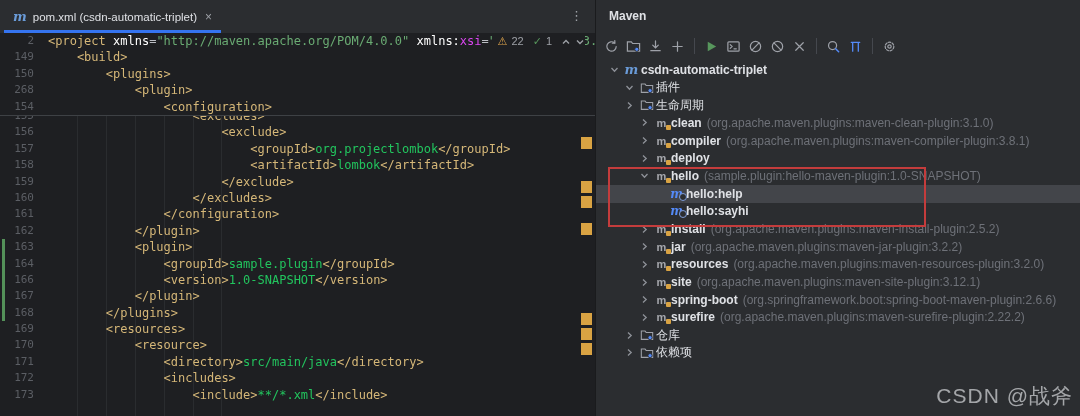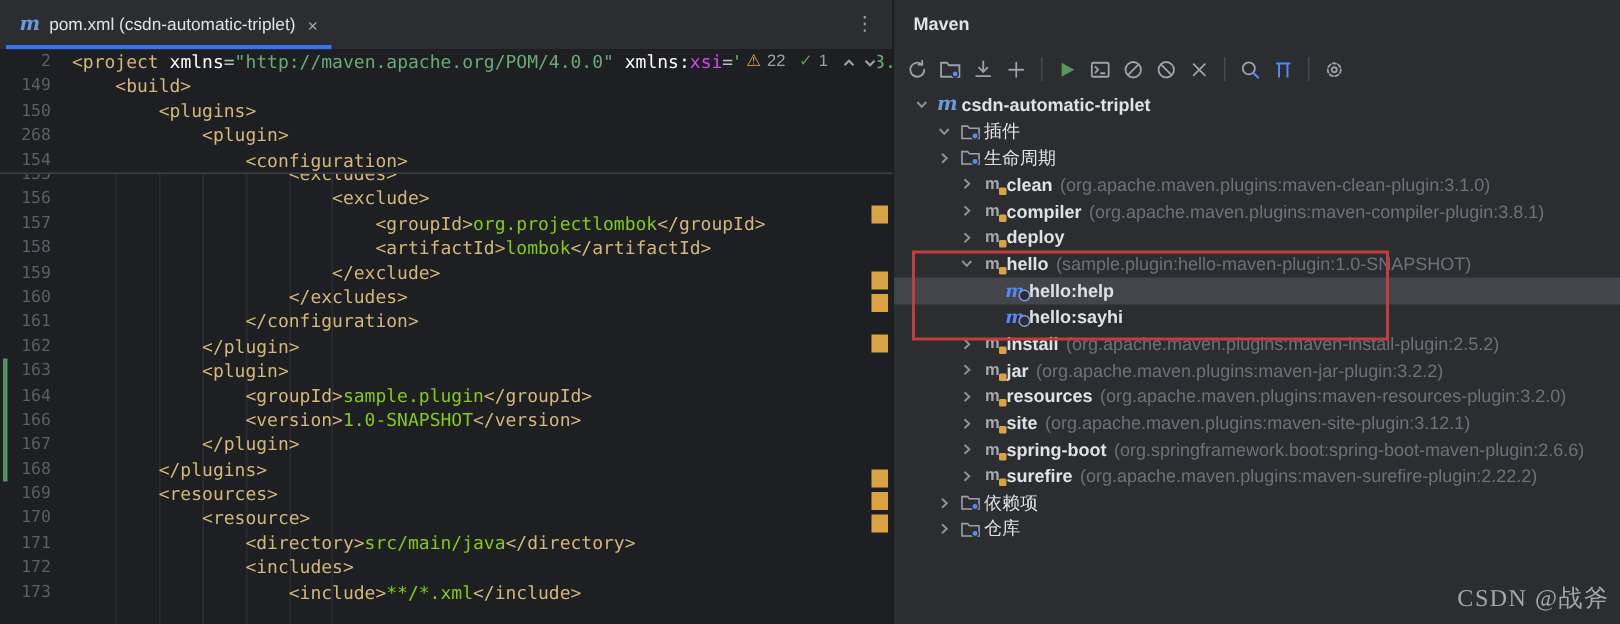--- a/index.html
+++ b/index.html
@@ -17,21 +17,21 @@
   .kebab{position:absolute;right:12px;top:8px;color:#9da0a6;font-size:13px;letter-spacing:0;}
 
   .editor{position:absolute;top:33px;left:0;right:0;bottom:0;background:#1e1f22;overflow:hidden;
           font-family:"DejaVu Sans Mono","Liberation Mono",monospace;font-size:12px;line-height:16.4px;}
   .guide{position:absolute;top:83px;bottom:0;width:1px;background:#2a2c2f;z-index:1;}
   .scroll{position:absolute;top:75px;left:0;right:0;z-index:2;}
   .sticky{position:absolute;top:0;left:0;right:0;background:#1e1f22;border-bottom:1px solid #3e4145;z-index:3;}
   .cl{display:flex;height:16.4px;white-space:pre;}
   .ln{flex:none;width:34px;text-align:right;padding-right:14px;color:#5b5e64;font-size:11px;line-height:16.4px;}
   .code{flex:none;white-space:pre;}
-  .tag{color:#d5b778}.plain{color:#84cc16}.attr{color:#ffffff}.ns{color:#d946ef}.str{color:#6aab73}.op{color:#bcbec4}
+  .tag{color:#d5b778}.plain{color:#22c55e}.attr{color:#ffffff}.ns{color:#d946ef}.str{color:#6aab73}.op{color:#bcbec4}
   .vcsbar{position:absolute;left:2px;width:3px;background:#549159;z-index:4;}
   .stripe-mark{position:absolute;right:3px;width:11px;height:12px;background:#d9a343;z-index:5;cursor:pointer;}
   .inspections{position:absolute;top:0;right:10px;height:17px;display:flex;align-items:center;gap:4px;
                background:#1e1f22;z-index:6;font-family:"Liberation Sans",sans-serif;font-size:11px;color:#9da0a6;padding-left:6px;}
   .inspections .warn{color:#e0a64d;font-size:11px;}
   .inspections .ok{color:#57965c;font-size:11px;}
   .inspections .cnt{margin-right:5px;}
   .inspections svg{display:block;}
 
   
@@ -47,21 +47,21 @@
   .ticon{flex:none;width:19px;display:flex;justify-content:center;align-items:center;position:relative;}
   .lbl{font-weight:bold;white-space:nowrap;}
   .lbl.normal{font-weight:normal;}
   .coord{color:#6e7178;margin-left:5px;font-size:12px;font-weight:normal;white-space:nowrap;}
   .mi{font:italic bold 13px "DejaVu Serif",serif;color:#6a9bd8;}
   .gi{font:italic bold 12px "DejaVu Serif",serif;color:#548af7;position:relative;}
   .gi b{position:absolute;right:-4px;bottom:0;width:6px;height:6px;border:1.5px solid #7e9dd8;border-radius:50%;background:#2b2d30;}
   .pi{font:bold 11px "Liberation Sans",sans-serif;color:#a6a8ad;position:relative;}
   .pi b{position:absolute;right:-5px;bottom:-1px;width:5px;height:5px;background:#d9a343;border-radius:1px;}
   .redbox{position:absolute;left:12px;top:167px;width:314px;height:56px;border:2px solid #c43c3c;z-index:7;pointer-events:none;}
-  .wm{position:absolute;right:8px;bottom:6px;font-size:16px;color:#c3c5c8;opacity:.8;z-index:8;letter-spacing:1px;font-family:Liberation Serif, serif;}
+  .wm{position:absolute;right:8px;bottom:6px;font-size:21px;color:#c3c5c8;opacity:.8;z-index:8;letter-spacing:1px;}
 </style>
 </head>
 <body>
 
 <div class="window">
 
   <div class="editor-pane">
     <div class="tabbar">
       <div class="tab">
         <span class="m-ic">m</span>
@@ -412,37 +412,37 @@
             </svg>
           </span>
           <span class="ticon">
             <span style="display:flex">
               <svg width="14" height="14" viewBox="0 0 16 16">
                 <path d="M1.5 3.5h4.3l1.3 1.7h7.4V13h-13z" stroke="#9ea1a8" stroke-width="1.2" fill="none"></path>
                 <circle cx="11.5" cy="11" r="2.4" fill="#548af7" stroke="#2b2d30"></circle>
               </svg>
             </span>
           </span>
-          <span class="lbl normal">依赖项</span>
+          <span class="lbl normal">仓库</span>
         </div>
         <div class="trow">
           <span style="flex: 0 0 auto; width: 25px;"></span>
           <span class="chev">
             <svg width="9" height="9" viewBox="0 0 9 9">
               <path d="M3 1.5l3.2 3L3 7.5" fill="none" stroke="#8e9198" stroke-width="1.3"></path>
             </svg>
           </span>
           <span class="ticon">
             <span style="display:flex">
               <svg width="14" height="14" viewBox="0 0 16 16">
                 <path d="M1.5 3.5h4.3l1.3 1.7h7.4V13h-13z" stroke="#9ea1a8" stroke-width="1.2" fill="none"></path>
                 <circle cx="11.5" cy="11" r="2.4" fill="#548af7" stroke="#2b2d30"></circle>
               </svg>
             </span>
           </span>
-          <span class="lbl normal">仓库</span>
+          <span class="lbl normal">依赖项</span>
         </div>
       </div>
     <div class="redbox"></div>
     <div class="wm">CSDN @战斧</div>
   </div>
 
 </div>
 
 </body></html>

